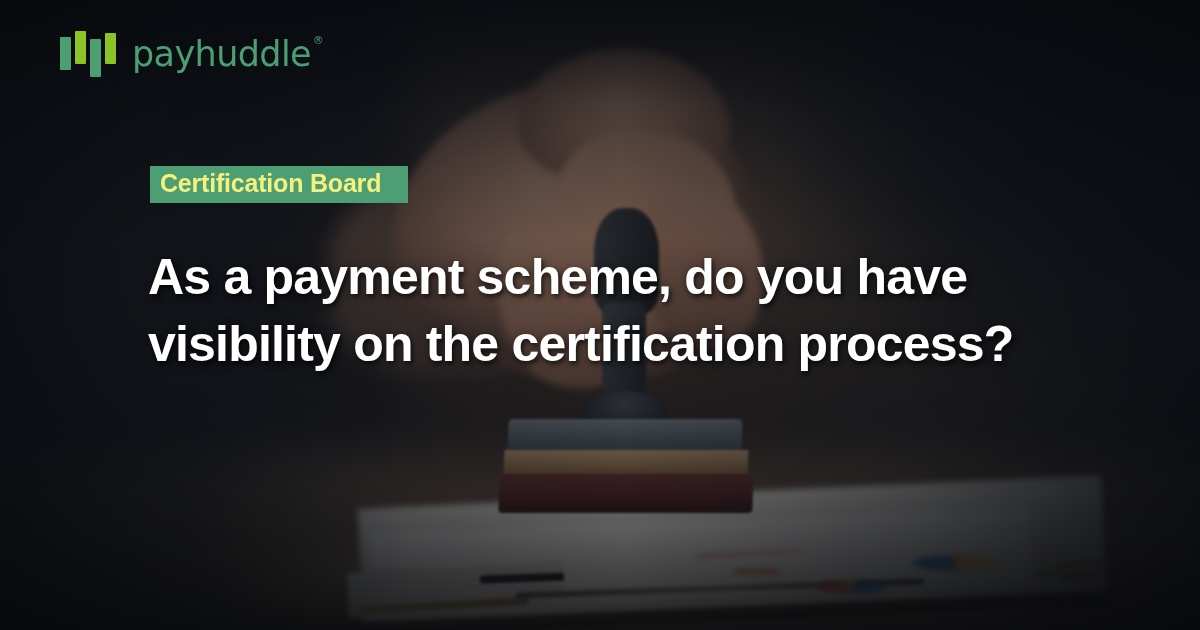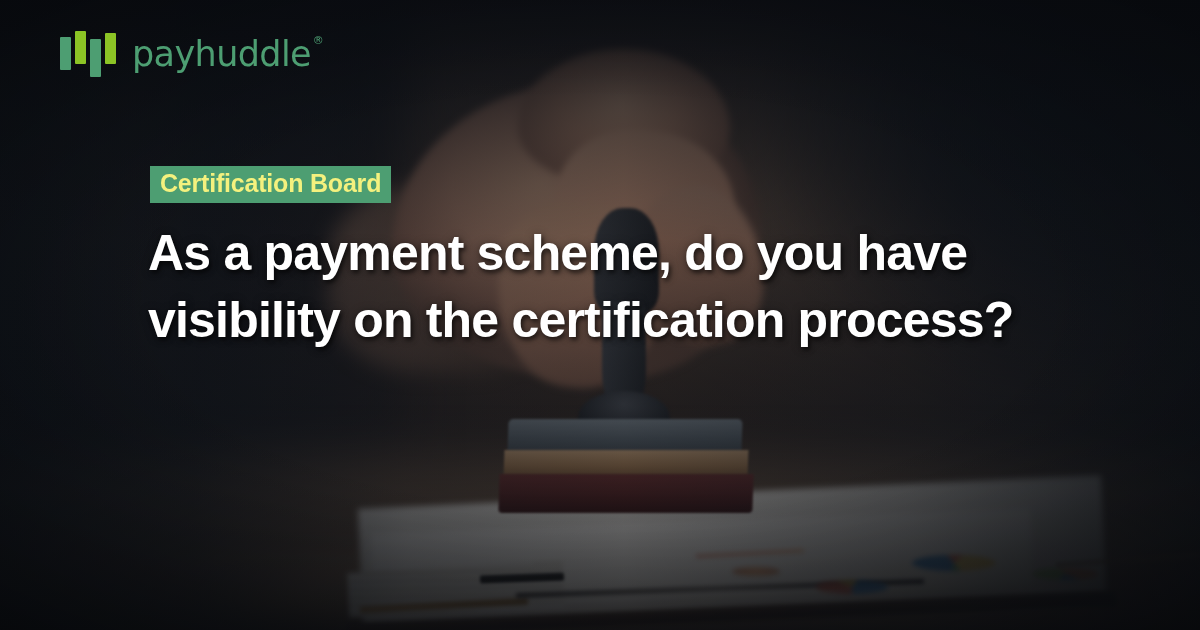--- a/index.html
+++ b/index.html
@@ -276,28 +276,28 @@
   }
 
   
   .badge {
     position:absolute; left:150px; top:166px;
     background:#4d9e72;
     color:#f4f17e;
     font-size:25px;
     font-weight:700;
     letter-spacing:-0.2px;
-    padding:5px 10px 7px 10px;
+    padding:5px 27px 7px 10px;
     line-height:1.0;
     white-space:nowrap;
   }
 
   
   .headline {
-    position:absolute; left:148px; top:220px;
+    position:absolute; left:148px; top:244px;
     width:900px;
     color:#ffffff;
     font-size:50px;
     font-weight:700;
     line-height:1.34;
     letter-spacing:-0.8px;
     text-shadow:
       2px 3px 4px rgba(0,0,0,0.55),
       0 1px 10px rgba(0,0,0,0.38);
   }

